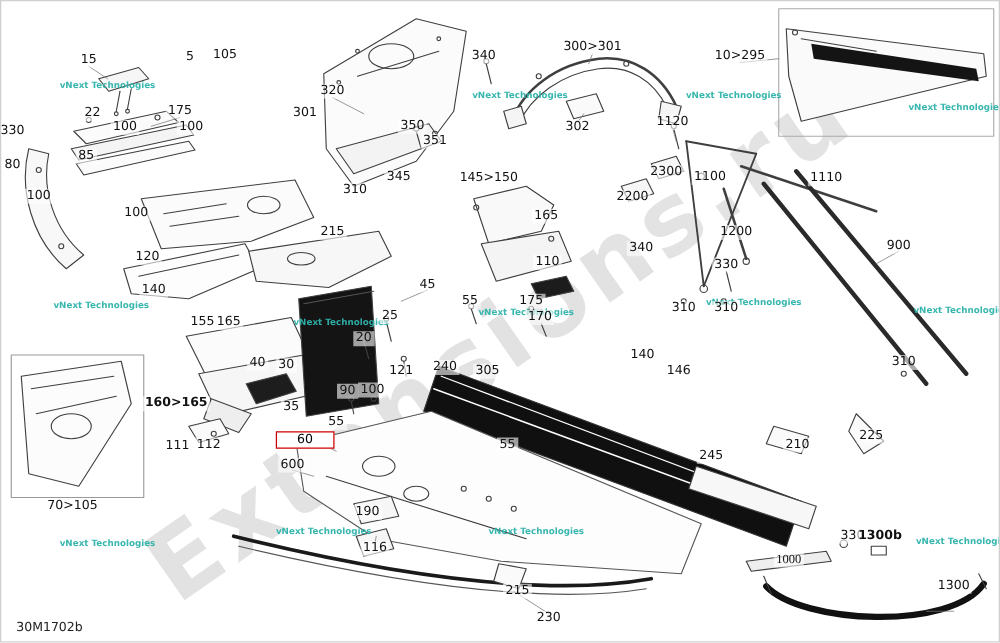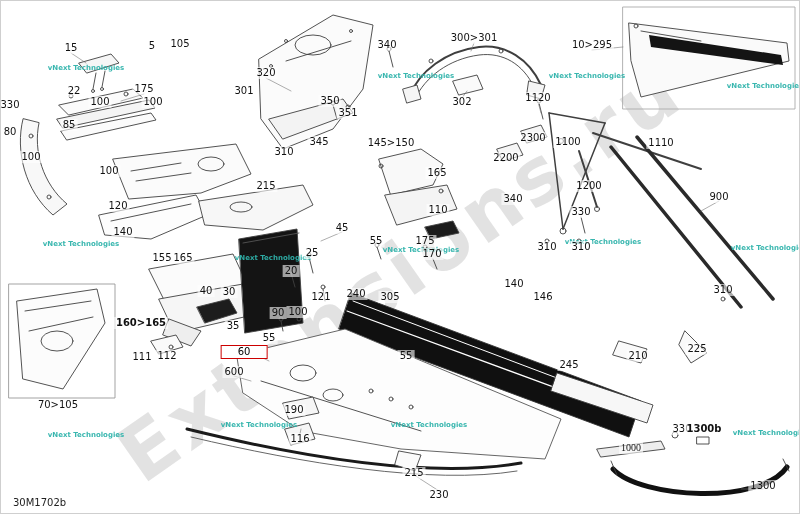--- a/index.html
+++ b/index.html
@@ -296,17 +296,17 @@
       <div class="callout" style="left: 568px; top: 364px;">245</div>
       <div class="callout" style="left: 637px; top: 355px;">210</div>
       <div class="callout" style="left: 696px; top: 348px;">225</div>
       <div class="callout" style="left: 293px; top: 409px;">190</div>
       <div class="callout" style="left: 299px; top: 438px;">116</div>
       <div class="callout" style="left: 413px; top: 472px;">215</div>
       <div class="callout" style="left: 438px; top: 494px;">230</div>
       <div class="callout" style="left: 681px; top: 428px;">330</div>
       <div class="callout" style="left: 703px; top: 428px; font-weight: bold;">1300b</div>
       <div class="callout" style="left: 630px; top: 447px; font-family: Liberation Serif, serif;">1000</div>
-      <div class="callout" style="left: 762px; top: 485px;">1300</div>
+      <div class="callout" style="left: 762px; top: 468px;">1300</div>
     </div>
 
   <div class="diagram-code">30M1702b</div>
 </div>
 
 </body></html>

